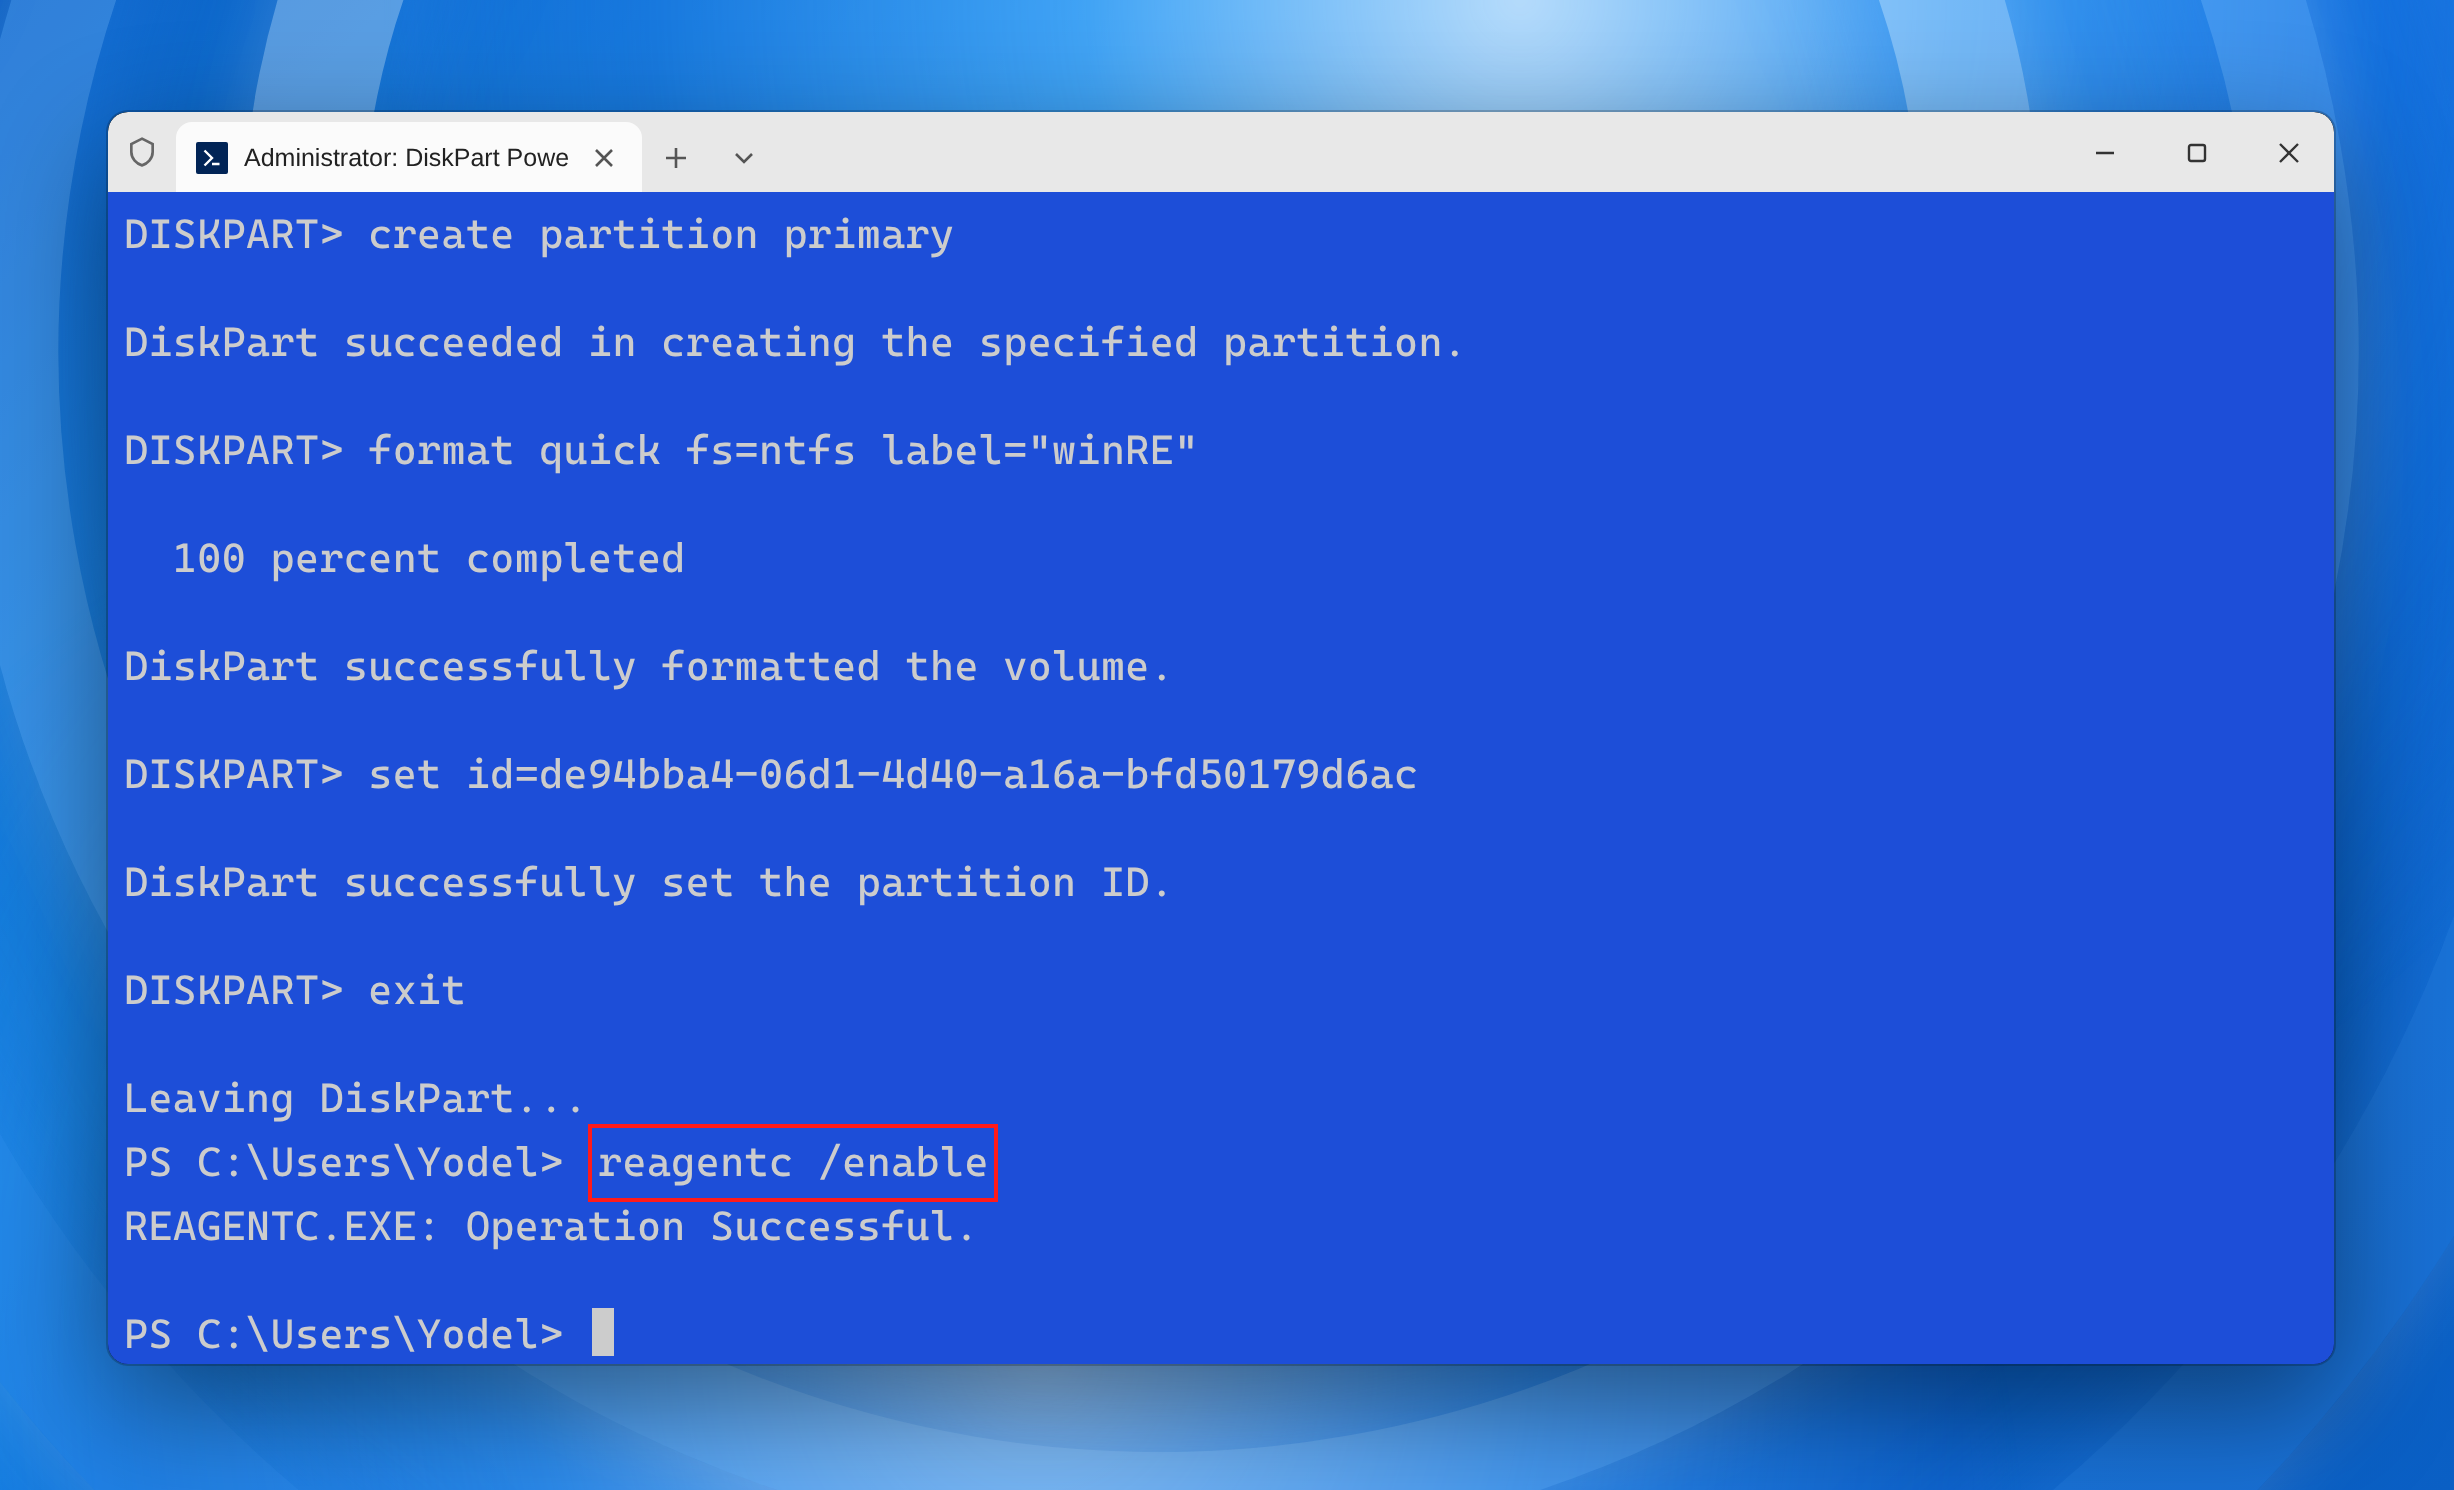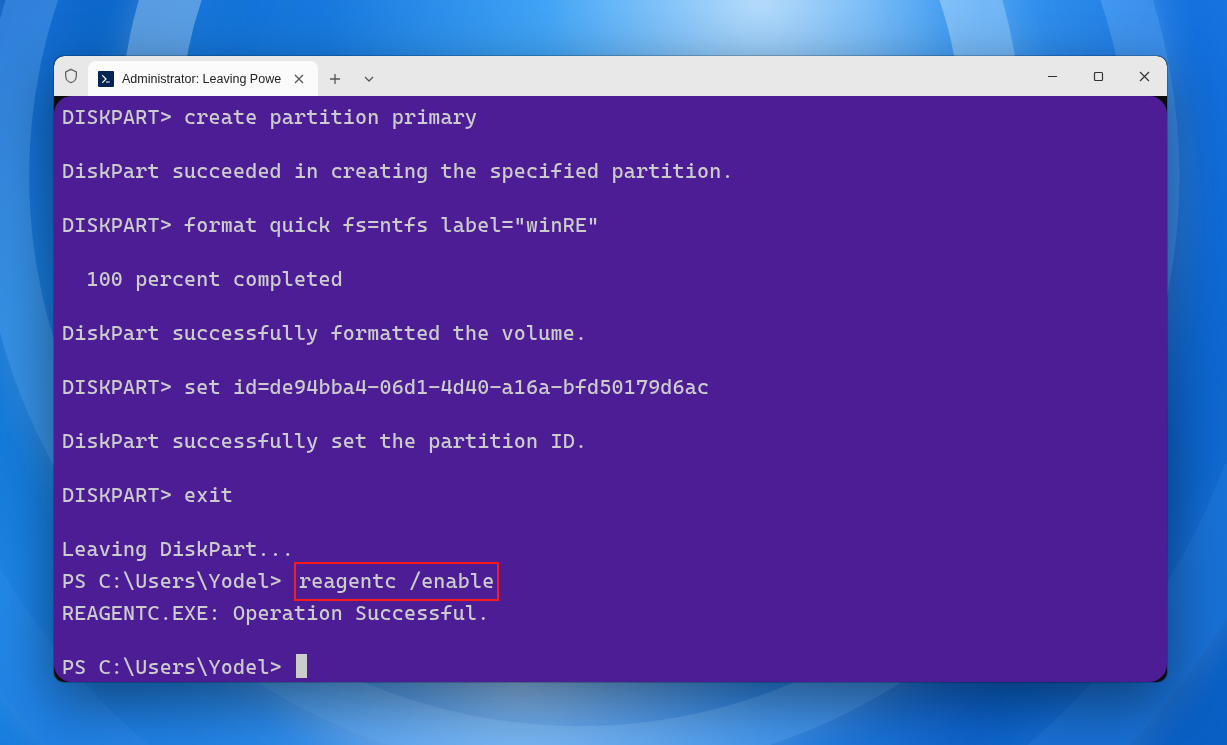--- a/index.html
+++ b/index.html
@@ -77,24 +77,24 @@
     width: 34px; display: flex; align-items: center; justify-content: center;
     color: #555; font-size: 13px; margin-top: 5px;
   }
   .spacer { flex: 1; }
   .winbtn {
     width: 46px; display: flex; align-items: center; justify-content: center;
     color: #333;
   }
 
   .terminal {
-    flex: 1; background: #4c1d95; color: #cccccc;
+    flex: 1; background: #1d4ed8; color: #cccccc;
     font-family: "Cascadia Mono", "Consolas", monospace;
     font-size: 20.5px; line-height: 27px; letter-spacing: 0.2px;
-    padding: 8px 8px; white-space: pre; overflow: hidden; border-radius: 18px;
+    padding: 8px 8px; white-space: pre; overflow: hidden;
   }
   .terminal .line { display: block; }
   .highlight-box {
     display: inline-block; border: 2.5px solid #ff1a1a; padding: 4px 3px;
     margin: -1px 0; color: #cccccc;
   }
   .cursor {
     display: inline-block; width: 11px; height: 24px; background: #cccccc;
     vertical-align: -4px; margin-left: 2px;
   }
@@ -117,21 +117,21 @@
       </svg>
     </div>
     <div class="tab">
       <span class="ps-icon">
         <svg width="12" height="12" viewBox="0 0 16 16">
           <rect width="16" height="16" fill="#012456"></rect>
           <path d="M3 3 L8 8 L3 13" stroke="#fff" stroke-width="1.6" fill="none"></path>
           <path d="M8 12 L13 12" stroke="#fff" stroke-width="1.6"></path>
         </svg>
       </span>
-      <span class="title">Administrator: Leaving Powe</span>
+      <span class="title">Administrator: DiskPart Powe</span>
       <span class="close">
         <svg width="10" height="10" viewBox="0 0 10 10">
           <path d="M1 1 L9 9 M9 1 L1 9" stroke="#555" stroke-width="1.3"></path>
         </svg>
       </span>
     </div>
     <div class="new-tab">
       <svg width="12" height="12" viewBox="0 0 12 12">
         <path d="M6 1 V11 M1 6 H11" stroke="#555" stroke-width="1.3"></path>
       </svg>

